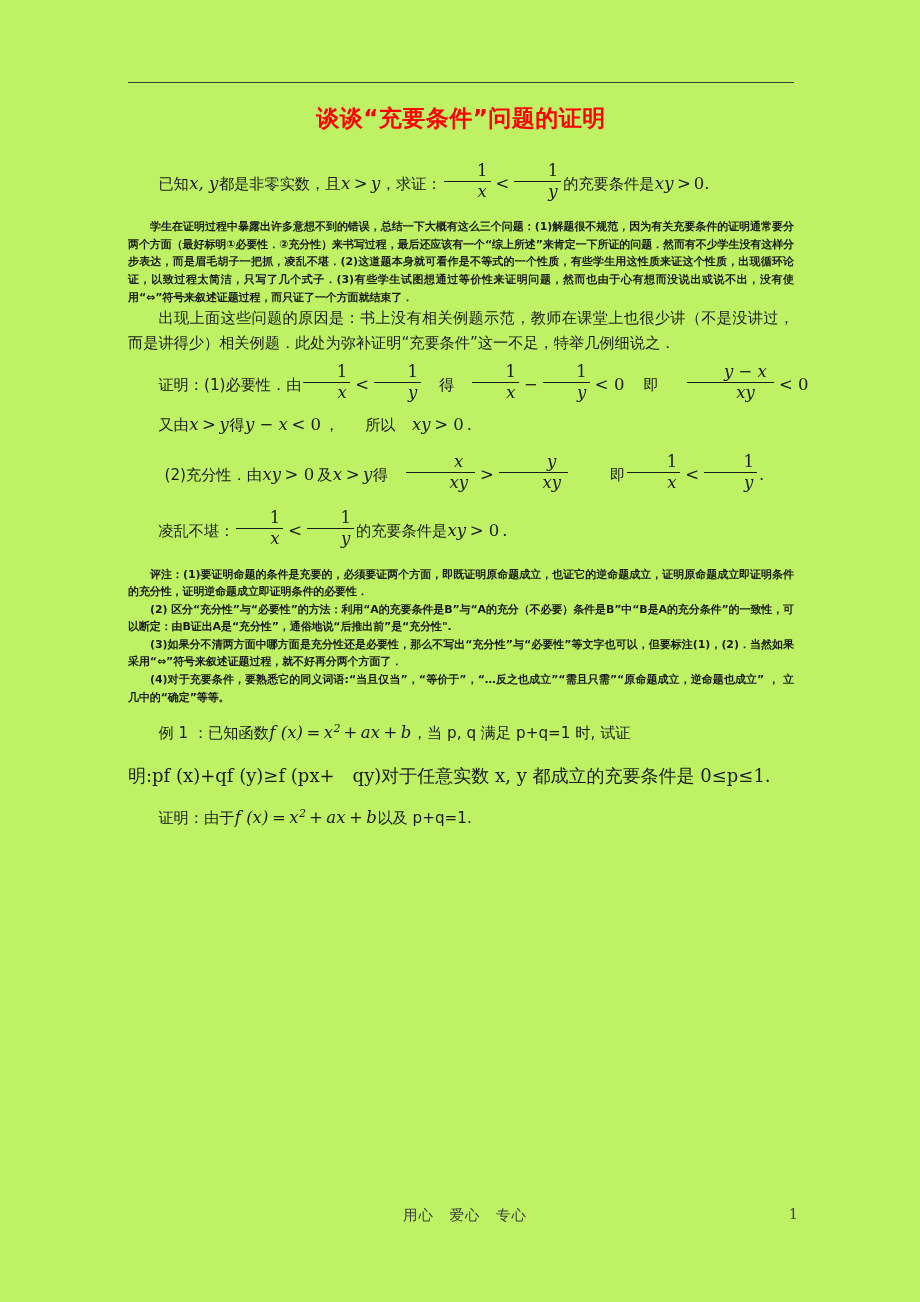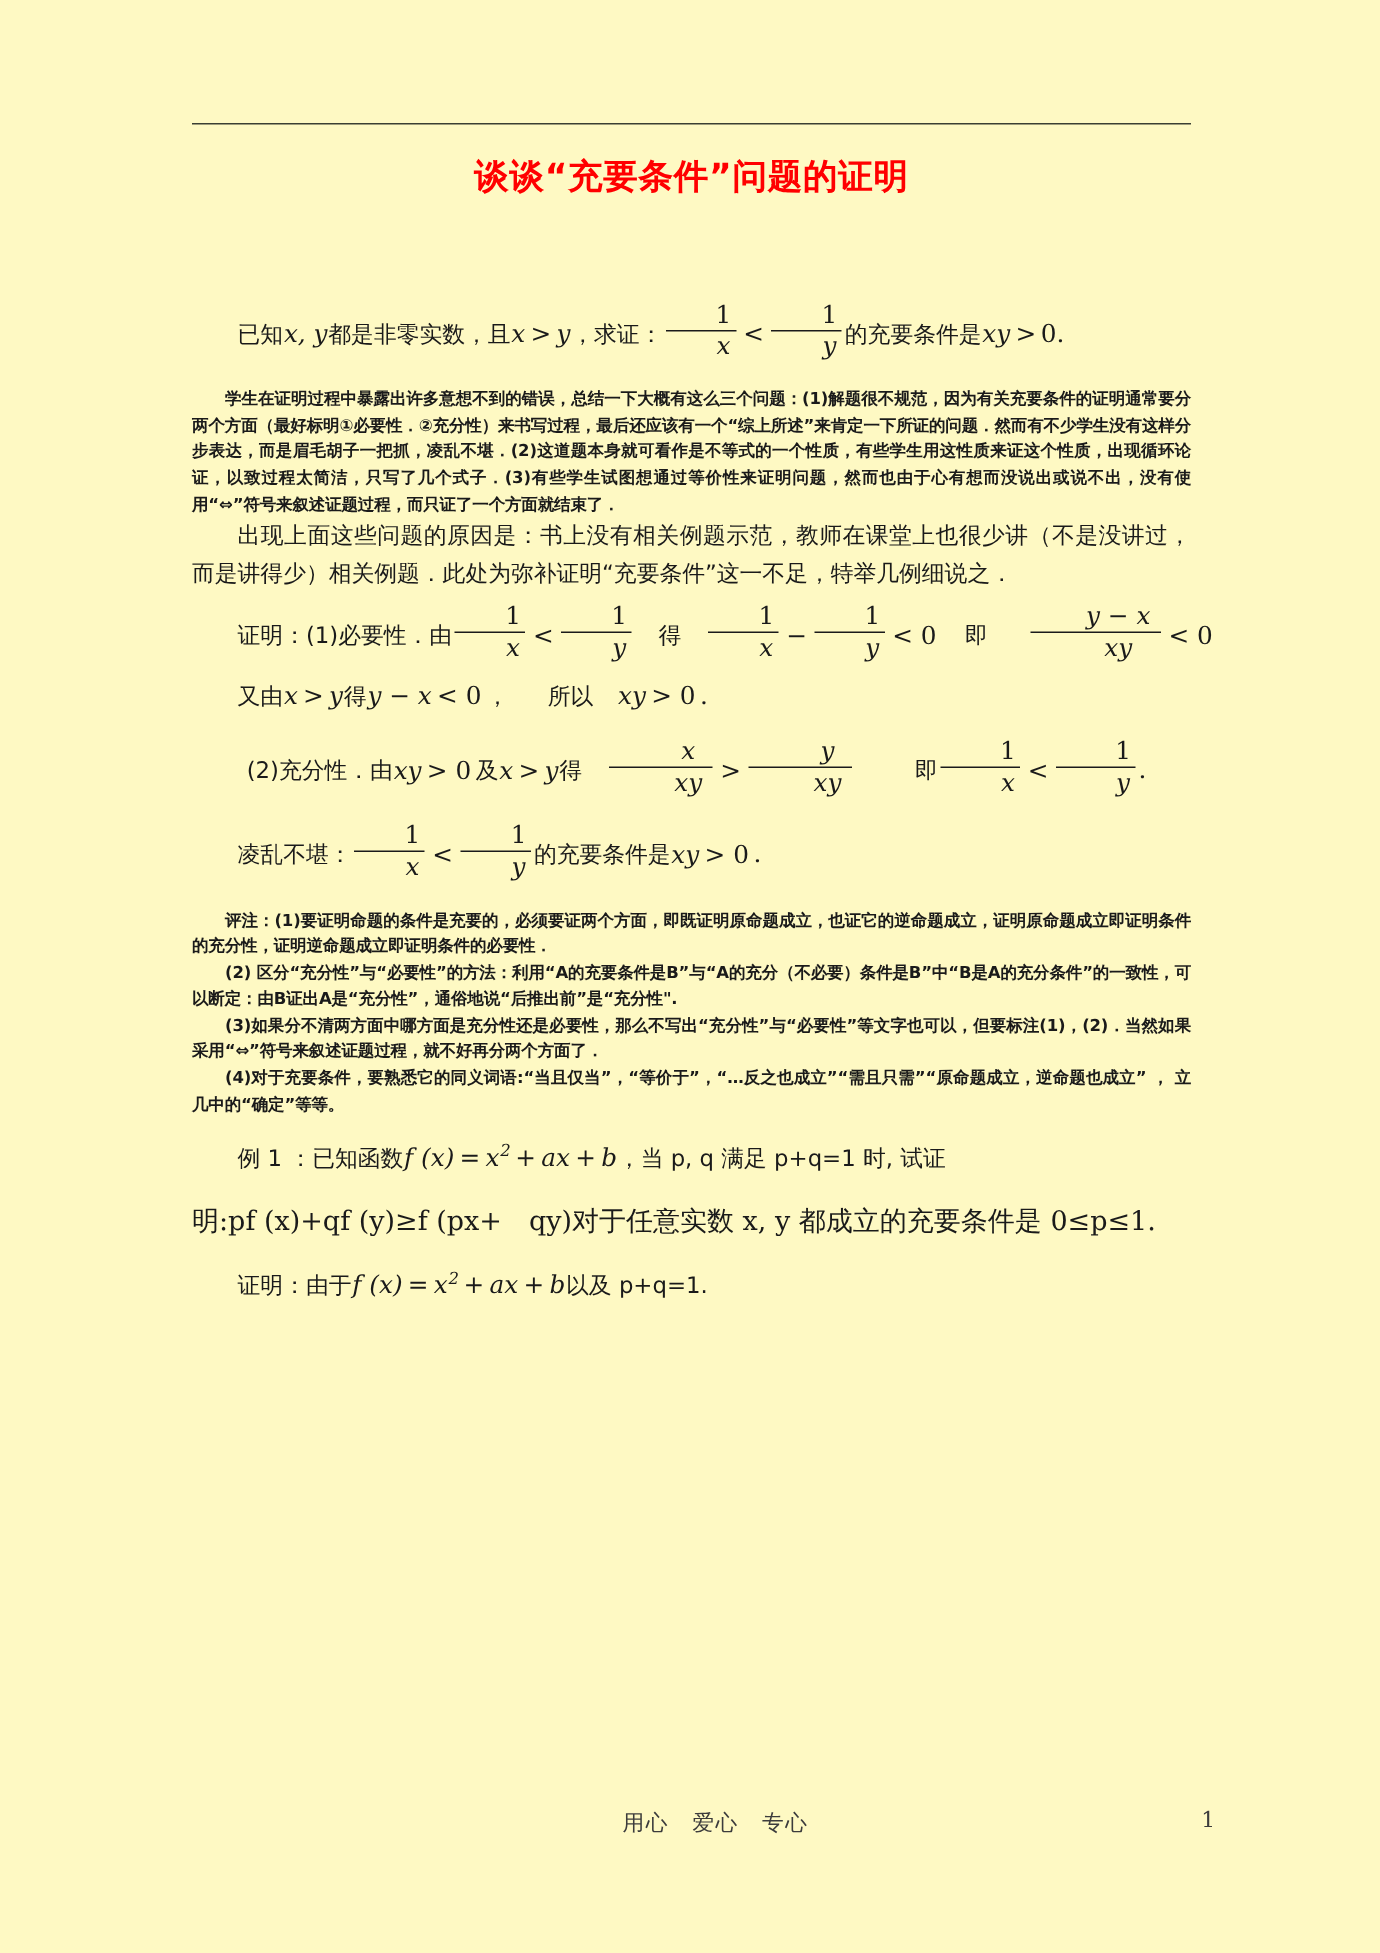--- a/index.html
+++ b/index.html
@@ -4,21 +4,21 @@
 <style>
   html, body {
     margin: 0;
     padding: 0;
     background: #ffffff;
   }
   .page {
     position: relative;
     width: 920px;
     height: 1302px;
-    background: #fef9c3;
+    background: #bef264;
     font-family: "DejaVu Sans", "Liberation Sans", sans-serif;
     color: #1a1a1a;
     overflow: hidden;
   }
   .header-rule {
     position: absolute;
     left: 128px;
     top: 82px;
     width: 666px;
     height: 0;
@@ -108,21 +108,21 @@
   .sp-lg { display: inline-block; width: 40px; }
   .sup {
     font-size: 11px;
     vertical-align: super;
     font-family: "DejaVu Serif", "Liberation Serif", serif;
     font-style: italic;
   }
 
   footer.page-footer {
     position: absolute;
-    left: 144px;
+    left: 132px;
     top: 1206px;
     width: 666px;
     font-size: 14.5px;
     color: #3c3c3c;
   }
   .footer-center {
     text-align: center;
     letter-spacing: 1px;
   }
   .footer-pageno {
@@ -140,21 +140,21 @@
 
   <div class="header-rule"></div>
 
   <div class="content">
 
     <h1 class="doc-title">谈谈“充要条件”问题的证明</h1>
 
 
     <div class="gap-md"></div>
 
-    <p class="mathline" style="text-indent:2em;margin-top:39px;">
+    <p class="mathline" style="text-indent:2em;">
       <span class="lbl">已知</span><span class="mi">x, y</span><span class="lbl">都是非零实数，且</span><span class="mi">x</span><span class="mo">&gt;</span><span class="mi">y</span><span class="lbl">，求证：</span><span class="frac"><span class="num mn">1</span><span class="den mi">x</span></span><span class="mo">&lt;</span><span class="frac"><span class="num mn">1</span><span class="den mi">y</span></span><span class="lbl">的充要条件是</span><span class="mi">xy</span><span class="mo">&gt;</span><span class="mn">0</span><span class="mn">.</span>
     </p>
 
     <div class="gap-md"></div>
 
     <p class="bold-para indent">学生在证明过程中暴露出许多意想不到的错误，总结一下大概有这么三个问题：(1)解题很不规范，因为有关充要条件的证明通常要分两个方面（最好标明①必要性．②充分性）来书写过程，最后还应该有一个“综上所述”来肯定一下所证的问题．然而有不少学生没有这样分步表达，而是眉毛胡子一把抓，凌乱不堪．(2)这道题本身就可看作是不等式的一个性质，有些学生用这性质来证这个性质，出现循环论证，以致过程太简洁，只写了几个式子．(3)有些学生试图想通过等价性来证明问题，然而也由于心有想而没说出或说不出，没有使用“⇔”符号来叙述证题过程，而只证了一个方面就结束了．</p>
 
     <p class="plain-para indent">出现上面这些问题的原因是：书上没有相关例题示范，教师在课堂上也很少讲（不是没讲过，而是讲得少）相关例题．此处为弥补证明“充要条件”这一不足，特举几例细说之．</p>
 
 

